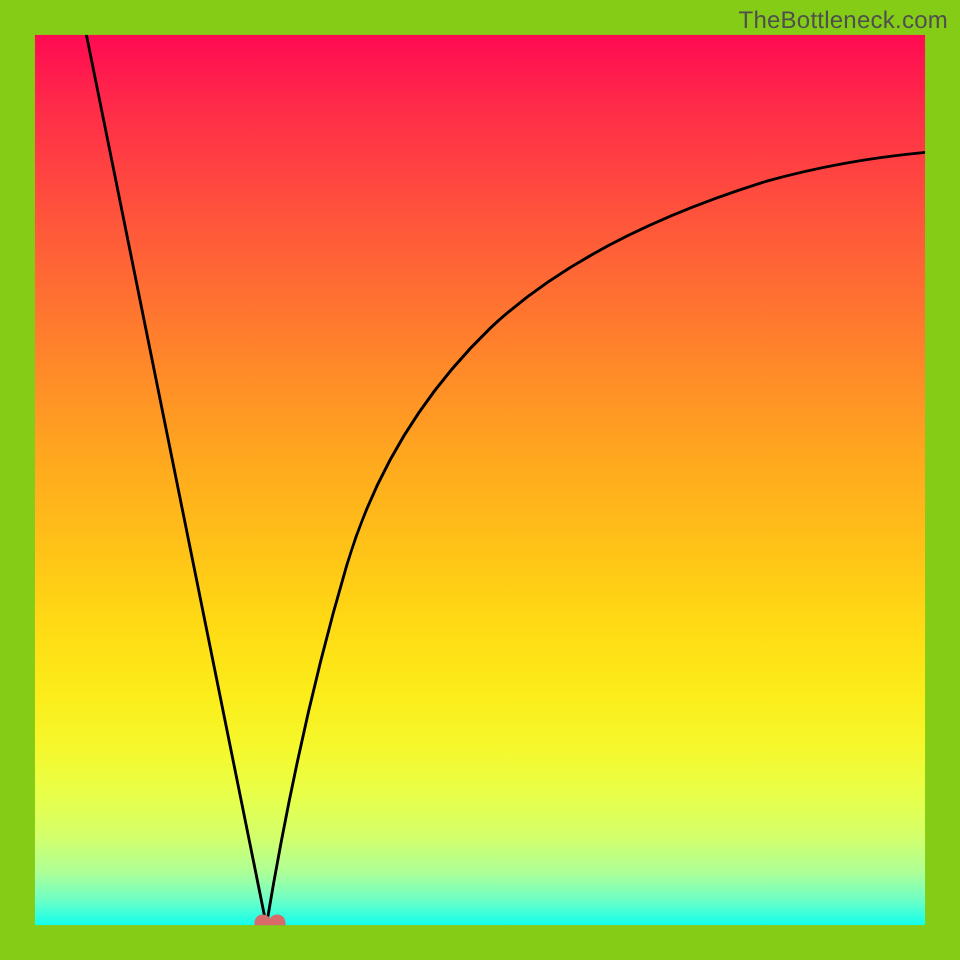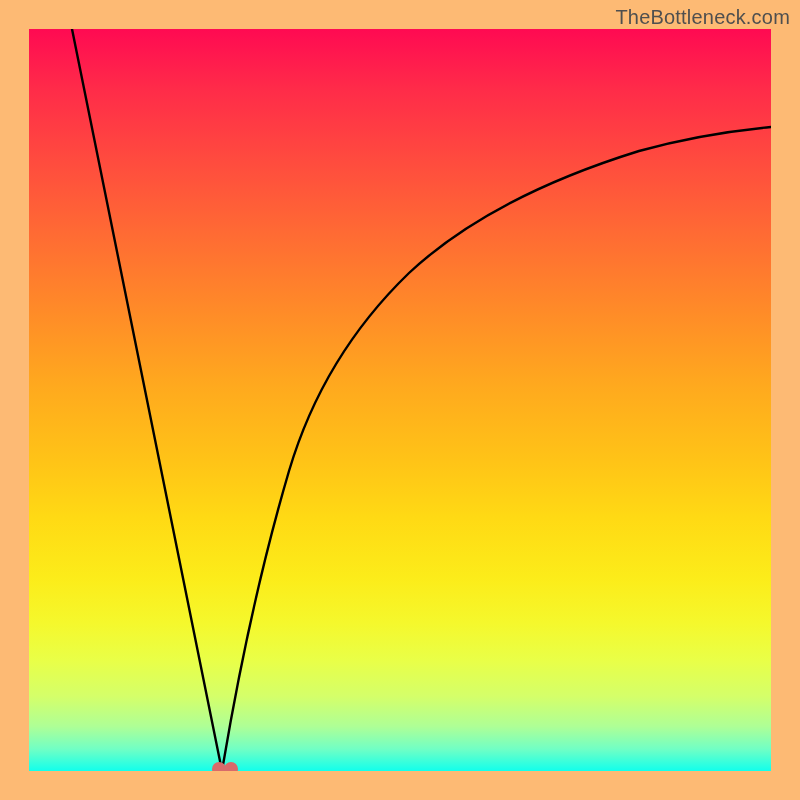--- a/index.html
+++ b/index.html
@@ -6,21 +6,21 @@
     margin: 0;
     padding: 0;
     width: 800px;
     height: 800px;
     overflow: hidden;
     font-family: Arial, Helvetica, sans-serif;
   }
   .frame {
     width: 800px;
     height: 800px;
-    background: #fdba74;
+    background: #84cc16;
     position: relative;
   }
   .plot-area {
     position: absolute;
     left: 29px;
     top: 29px;
     width: 742px;
     height: 742px;
     overflow: hidden;
   }

